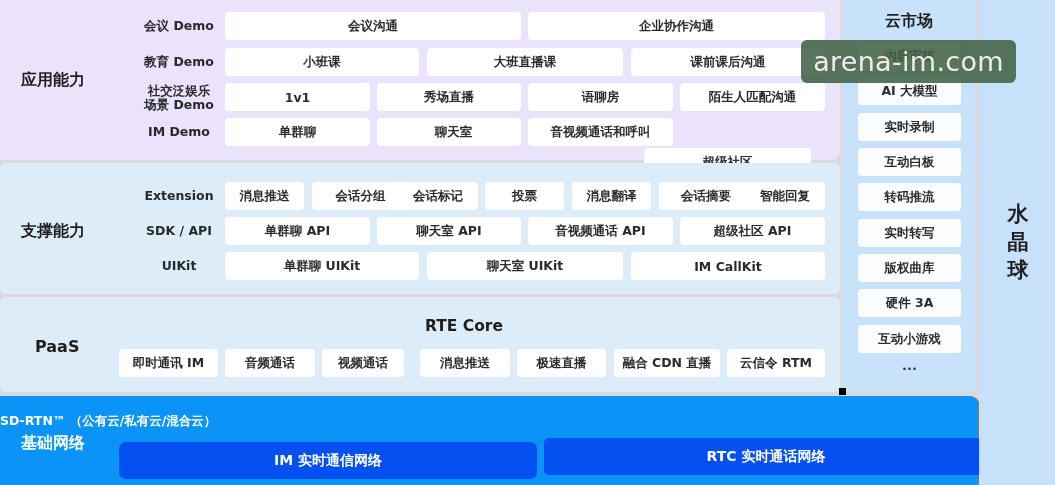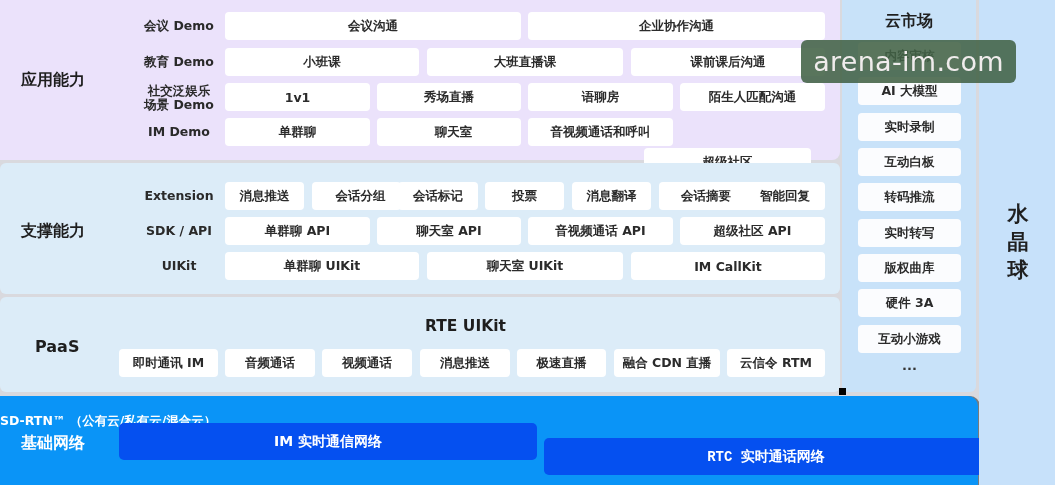--- a/index.html
+++ b/index.html
@@ -81,35 +81,35 @@
 <div class="cell" style="left:528px; top:217px; width:145px;">音视频通话 API</div>
 <div class="cell" style="left:680px; top:217px; width:145px;">超级社区 API</div>
 
 <div class="row-label" style="left:135px; top:259px; width:88px;">UIKit</div>
 <div class="cell" style="left:225px; top:252px; width:194px;">单群聊 UIKit</div>
 <div class="cell" style="left:427px; top:252px; width:196px;">聊天室 UIKit</div>
 <div class="cell" style="left:631px; top:252px; width:194px;">IM CallKit</div>
 
 <div class="layer paas-layer"></div>
 <div class="layer-title" style="left:35px; top:337px;">PaaS</div>
-<div class="layer-title" style="left:425px; top:317px; font-size:15.5px;">RTE UIKit</div>
+<div class="layer-title" style="left:425px; top:317px; font-size:15.5px;">RTE Core</div>
 
 <div class="cell" style="left:119px; top:349px; width:99px;">即时通讯 IM</div>
 <div class="cell" style="left:225px; top:349px; width:90px;">音频通话</div>
-<div class="cell" style="left:322px; top:349px; width:90px;">视频通话</div>
+<div class="cell" style="left:322px; top:349px; width:82px;">视频通话</div>
 <div class="cell" style="left:420px; top:349px; width:90px;">消息推送</div>
 <div class="cell" style="left:517px; top:349px; width:89px;">极速直播</div>
 <div class="cell" style="left:614px; top:349px; width:106px;">融合 CDN 直播</div>
 <div class="cell" style="left:727px; top:349px; width:98px;">云信令 RTM</div>
 
 <div class="layer net-layer"></div>
 <div class="net-title" style="left:21px; top:433px;">基础网络</div>
 <div class="net-sub" style="top:413px;">SD-RTN™ （公有云/私有云/混合云）</div>
-<div class="net-cell" style="left:119px; top:423px; width:418px;">IM 实时通信网络</div>
-<div class="net-cell" style="left:544px; top:438px; width:444px;font-family:Liberation Mono, monospace;">RTC 实时通话网络</div>
+<div class="net-cell" style="left:119px; top:442px; width:418px;border-radius:7px;">IM 实时通信网络</div>
+<div class="net-cell" style="left:544px; top:438px; width:444px;">RTC 实时通话网络</div>
 
 <div class="layer market"></div>
 <div class="market-title">云市场</div>
 <div class="cell mk" style="left:858px; top:42px; width:103px;">内容审核</div>
 <div class="cell mk" style="left:858px; top:77px; width:103px;">AI 大模型</div>
 <div class="cell mk" style="left:858px; top:113px; width:103px;">实时录制</div>
 <div class="cell mk" style="left:858px; top:148px; width:103px;">互动白板</div>
 <div class="cell mk" style="left:858px; top:183px; width:103px;">转码推流</div>
 <div class="cell mk" style="left:858px; top:219px; width:103px;">实时转写</div>
 <div class="cell mk" style="left:858px; top:254px; width:103px;">版权曲库</div>

